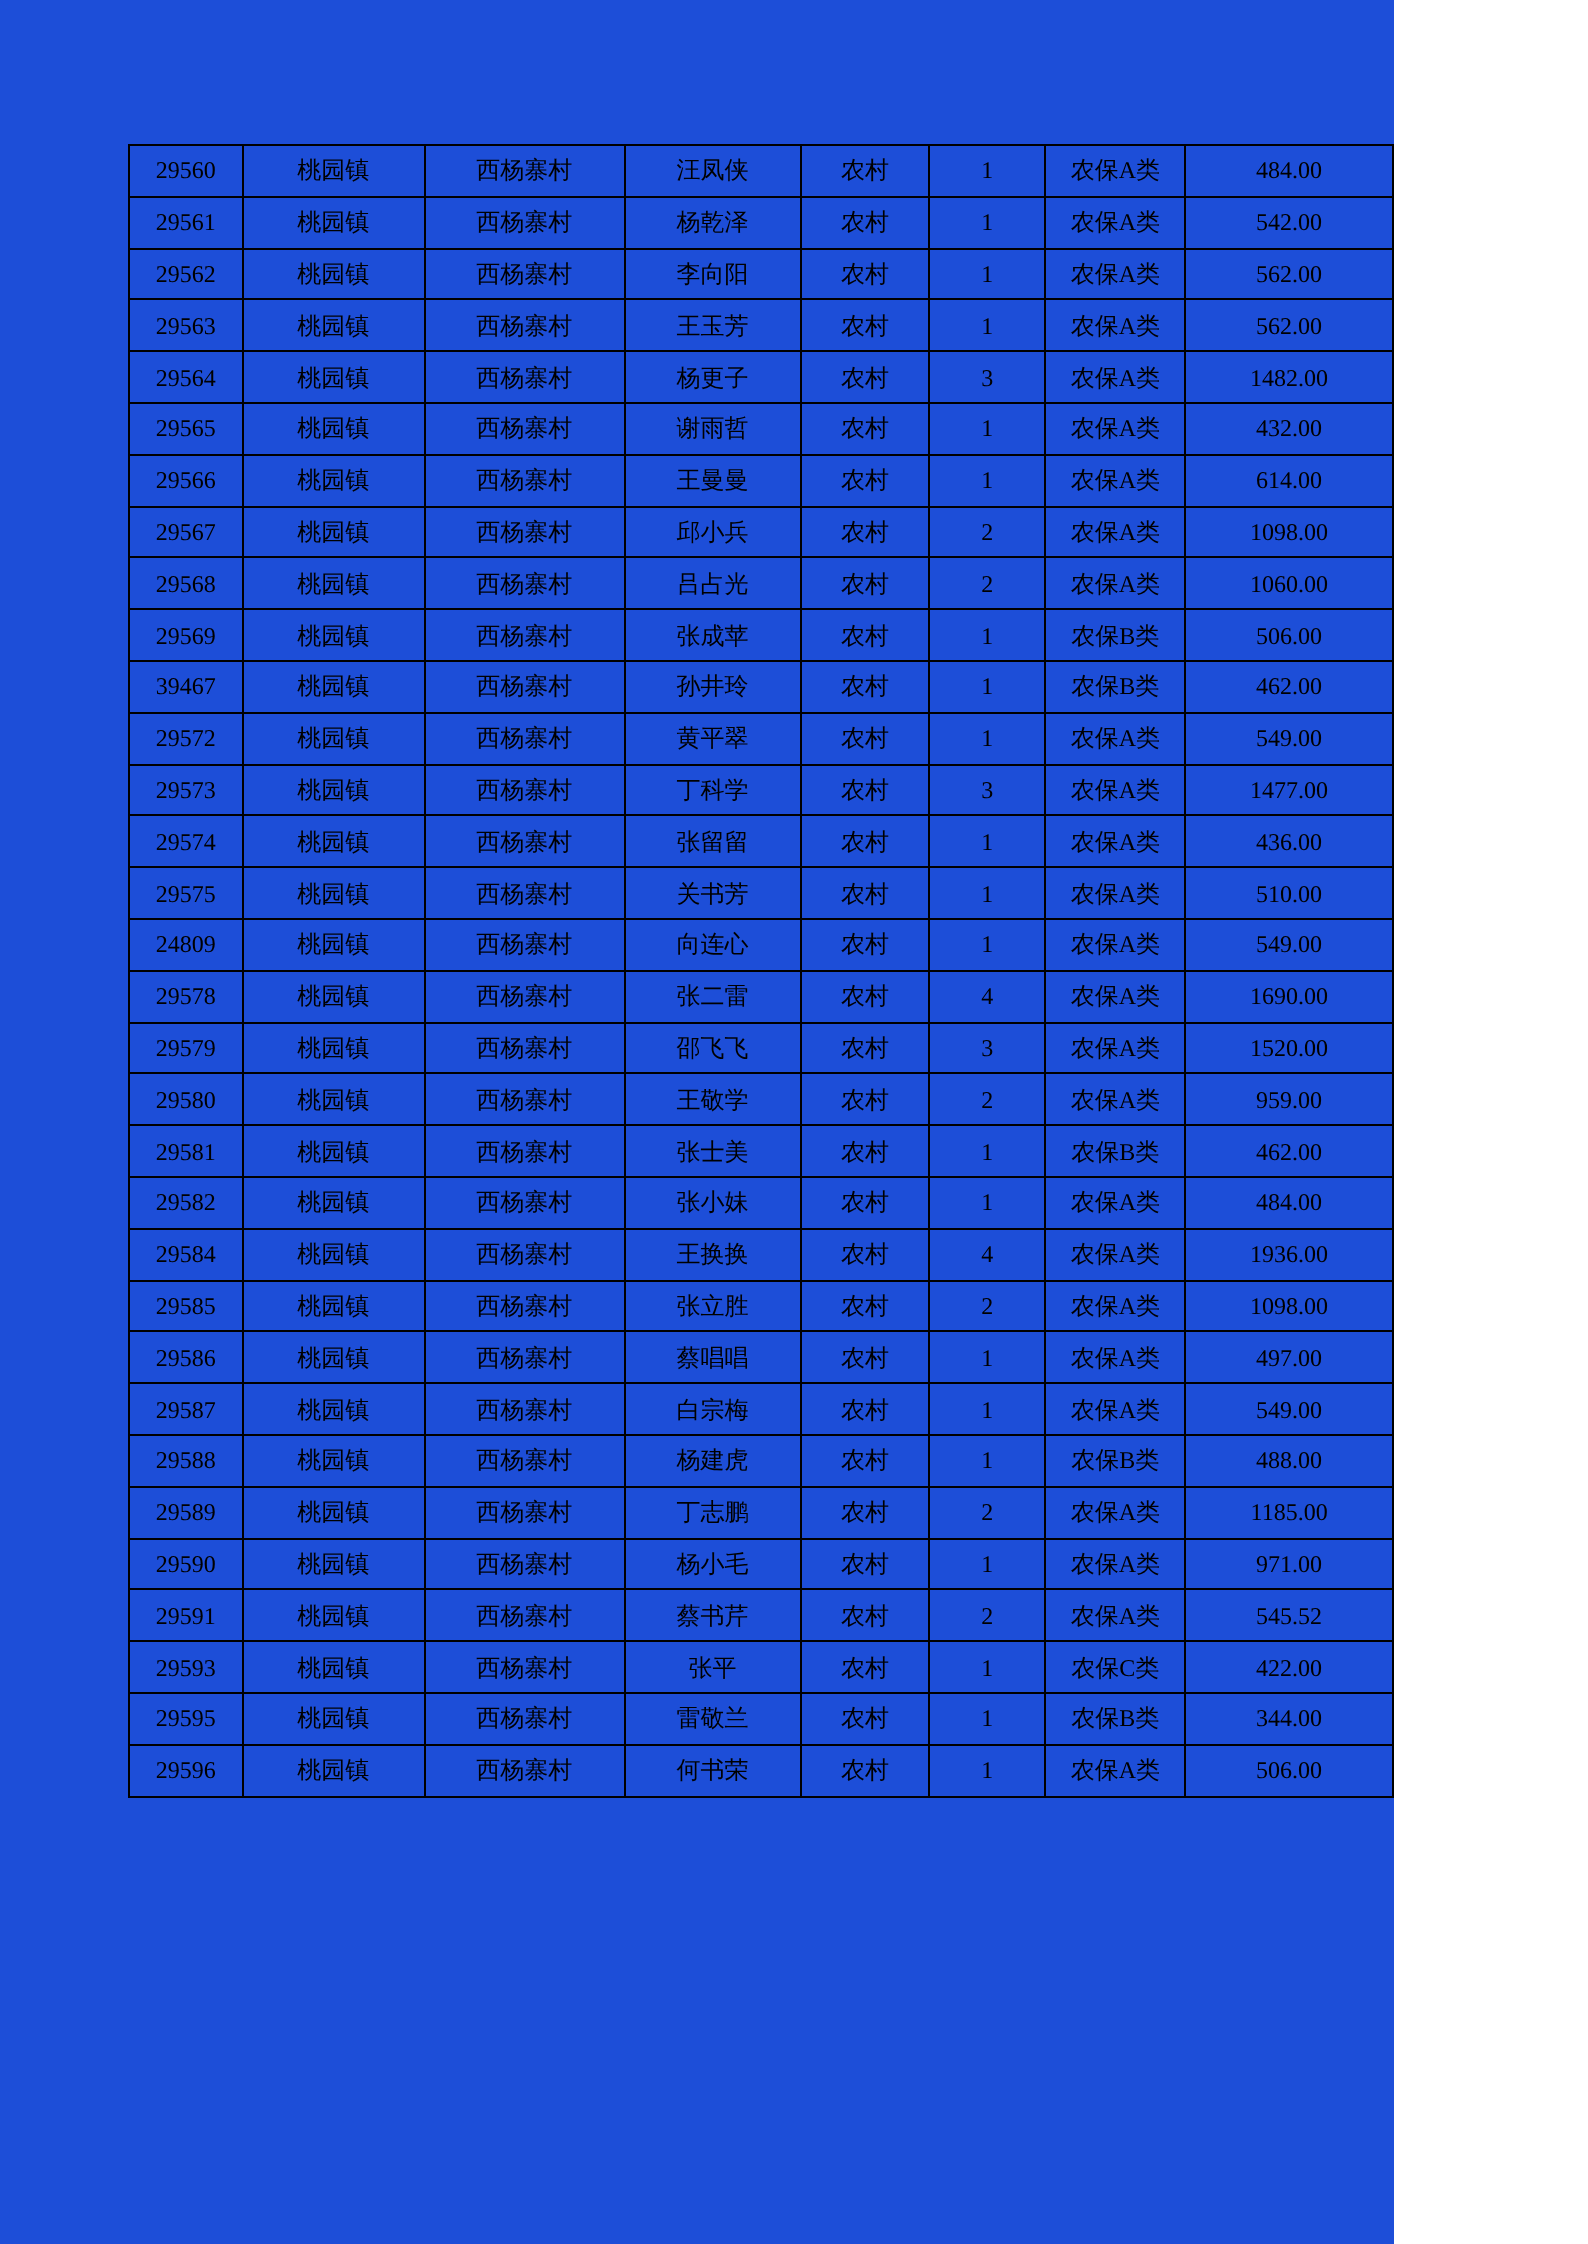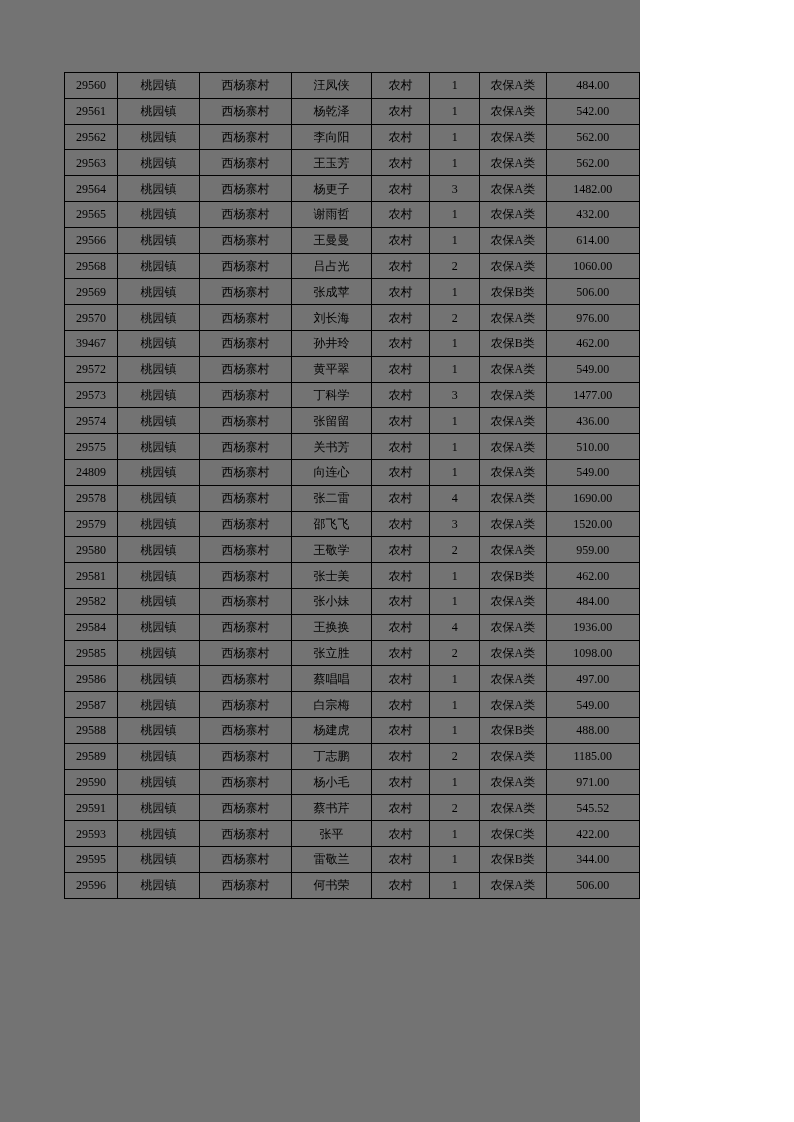--- a/index.html
+++ b/index.html
@@ -2,23 +2,23 @@
 <html><head>
 <meta charset="utf-8">
 <style>
   html, body {
     margin: 0;
     padding: 0;
     background: #ffffff;
   }
   .page {
     position: relative;
-    width: 640px;
+    width: 697px;
     height: 1122px;
-    background: #737373;
+    background: #1d4ed8;
     font-family: "Liberation Serif", "DejaVu Serif", serif;
     color: #000000;
     overflow: hidden;
   }
   table.subsidy-table {
     position: absolute;
     left: 64px;
     top: 72px;
     border-collapse: collapse;
     table-layout: fixed;
@@ -123,48 +123,48 @@
           <td>29566</td>
           <td>桃园镇</td>
           <td>西杨寨村</td>
           <td>王曼曼</td>
           <td>农村</td>
           <td>1</td>
           <td>农保A类</td>
           <td>614.00</td>
         </tr>
         <tr>
+          <td>29567</td>
+          <td>桃园镇</td>
+          <td>西杨寨村</td>
+          <td>邱小兵</td>
+          <td>农村</td>
+          <td>2</td>
+          <td>农保A类</td>
+          <td>1098.00</td>
+        </tr>
+        <tr>
           <td>29568</td>
           <td>桃园镇</td>
           <td>西杨寨村</td>
           <td>吕占光</td>
           <td>农村</td>
           <td>2</td>
           <td>农保A类</td>
           <td>1060.00</td>
         </tr>
         <tr>
           <td>29569</td>
           <td>桃园镇</td>
           <td>西杨寨村</td>
           <td>张成苹</td>
           <td>农村</td>
           <td>1</td>
           <td>农保B类</td>
           <td>506.00</td>
-        </tr>
-        <tr>
-          <td>29570</td>
-          <td>桃园镇</td>
-          <td>西杨寨村</td>
-          <td>刘长海</td>
-          <td>农村</td>
-          <td>2</td>
-          <td>农保A类</td>
-          <td>976.00</td>
         </tr>
         <tr>
           <td>39467</td>
           <td>桃园镇</td>
           <td>西杨寨村</td>
           <td>孙井玲</td>
           <td>农村</td>
           <td>1</td>
           <td>农保B类</td>
           <td>462.00</td>

